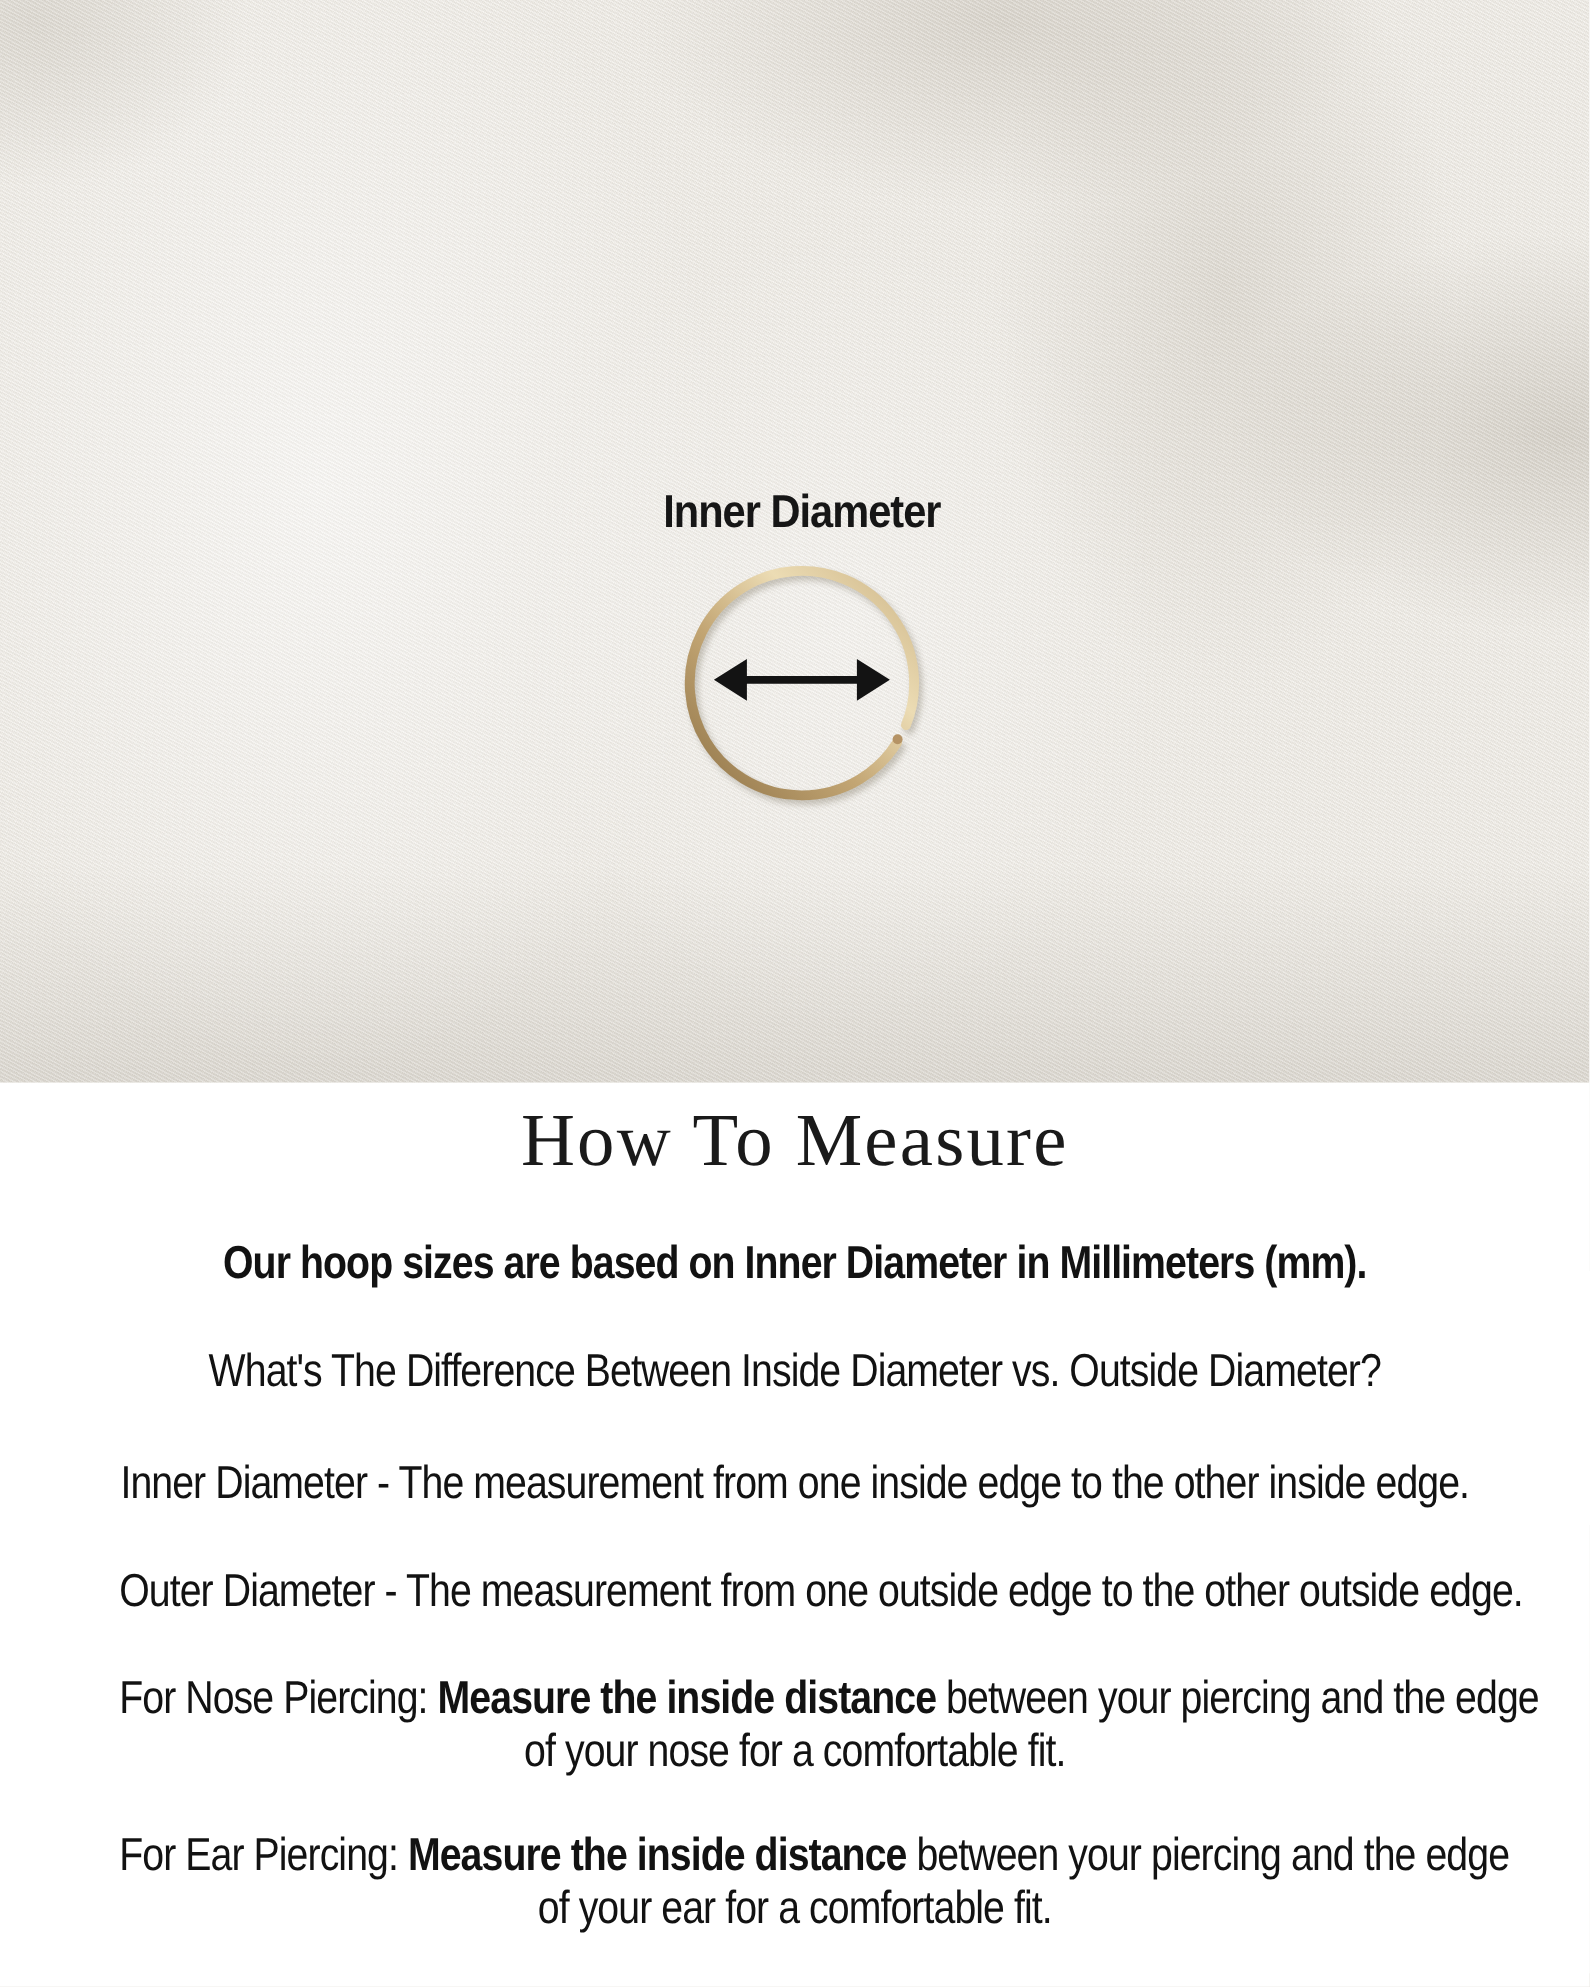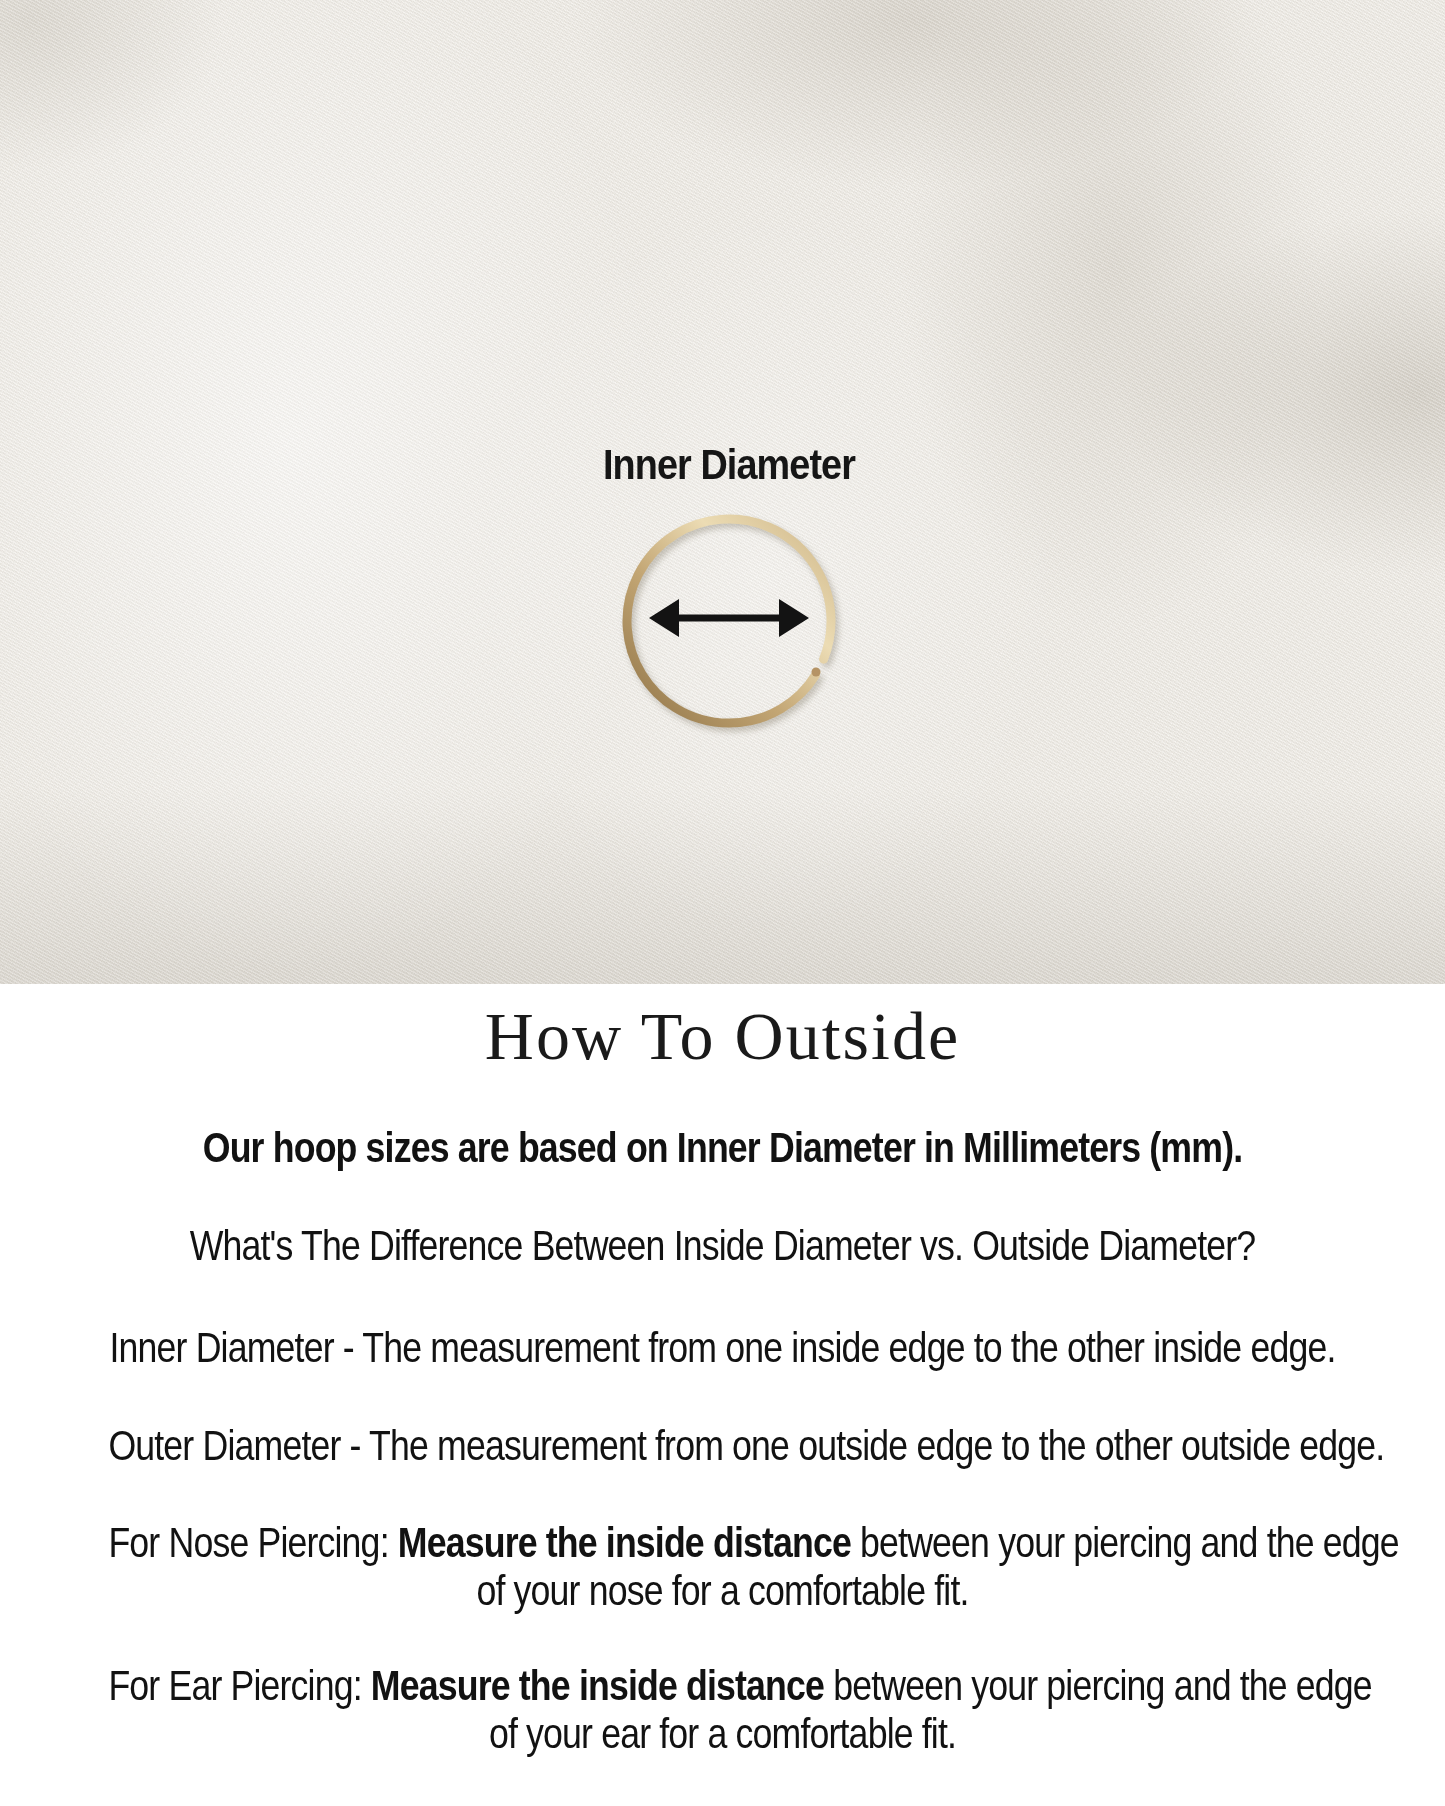--- a/index.html
+++ b/index.html
@@ -126,21 +126,21 @@
       </defs>
 
       <path class="ring-arc" d="M 815.5 675.1 A 102 102 0 1 1 823.6 659.2" fill="none" stroke="url(#goldGrad)" stroke-width="9" stroke-linecap="round"></path>
       <circle cx="816" cy="672" r="4.5" fill="#b59365"></circle>
 
       <path d="M 649 618 L 679 599 L 679 614.5 L 779 614.5 L 779 599 L 809 618 L 779 637 L 779 621.5 L 679 621.5 L 679 637 Z" fill="#131313"></path>
     </svg>
   </section>
 
   <section>
-    <h1 class="title">How To Outside</h1>
+    <h1 class="title">How To Measure</h1>
 
     <p class="info-line t-intro">Our hoop sizes are based on Inner Diameter in Millimeters (mm).</p>
 
     <p class="info-line t-question">What's The Difference Between Inside Diameter vs. Outside Diameter?</p>
 
     <p class="info-line t-inner">Inner Diameter - The measurement from one inside edge to the other inside edge.</p>
 
     <p class="info-line t-outer">Outer Diameter - The measurement from one outside edge to the other outside edge.</p>
 
     <p class="info-line t-nose">

